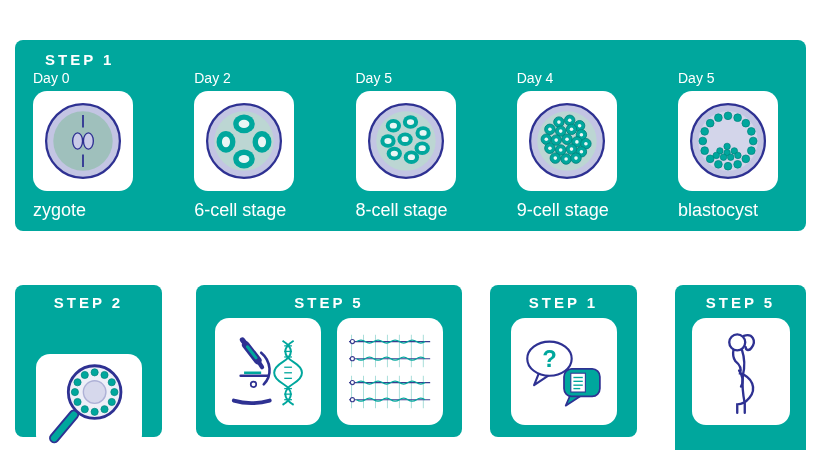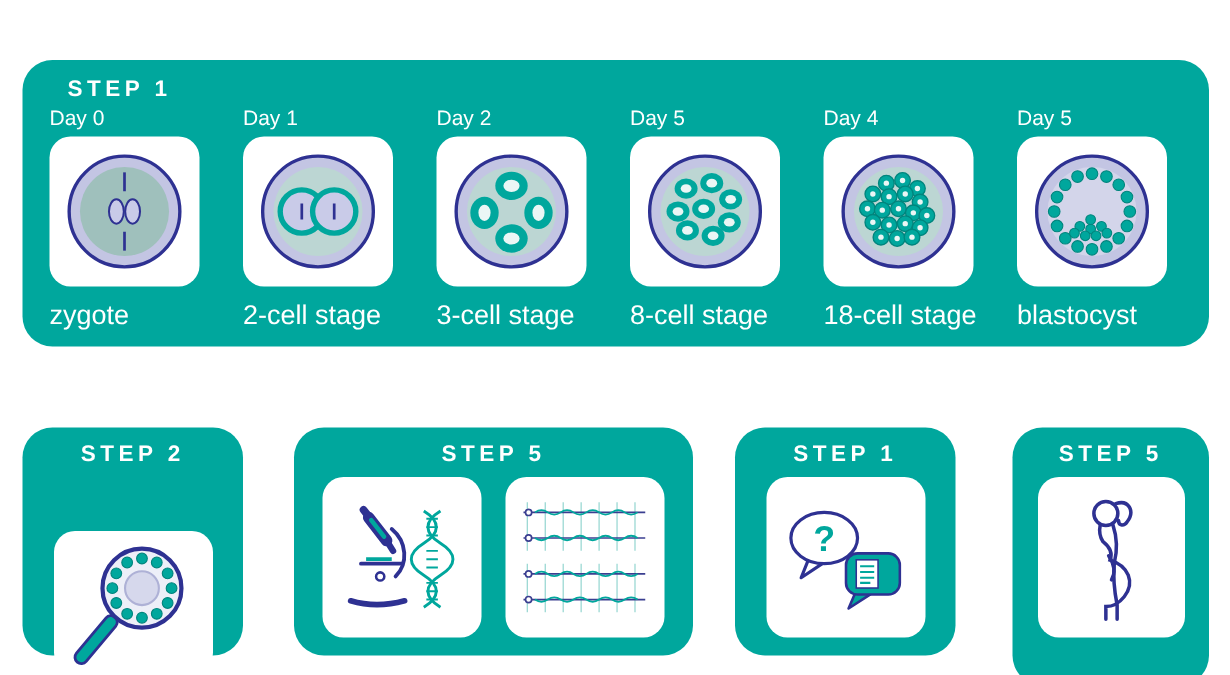--- a/index.html
+++ b/index.html
@@ -1,19 +1,19 @@
 <!DOCTYPE html>
 <html><head>
 <meta charset="utf-8">
 <style>
   * { margin:0; padding:0; box-sizing:border-box; }
   html,body { background:#ffffff; font-family:"Liberation Sans", sans-serif; }
   .canvas { position:relative; width:820px; height:450px; background:#ffffff; overflow:hidden; }
 
-  .panel { position:absolute; background:#00A79D; border-radius:20px; }
+  .panel { position:absolute; background:#00A79D; border-radius:8px; }
 
   .step-heading { color:#ffffff; font-weight:bold; font-size:15px; letter-spacing:3px; }
 
   
   .step1-panel { left:15px; top:40px; width:791px; height:191px; padding:11px 14px 0 14px; }
   .step1-panel .step-heading { padding-left:16px; }
   .days-row { display:flex; justify-content:space-between; margin-top:2px; padding:0 4px; }
   .day-col { display:flex; flex-direction:column; align-items:flex-start; width:110px; }
   .day-label { color:#ffffff; font-size:14px; height:20px; }
   .stage-card { width:100px; height:100px; background:#ffffff; border-radius:14px;
@@ -52,52 +52,38 @@
             <circle cx="50" cy="50" r="33" fill="#9FC0BC"></circle>
             <line x1="50" y1="21" x2="50" y2="35" stroke="#2E3192" stroke-width="2"></line>
             <line x1="50" y1="65" x2="50" y2="79" stroke="#2E3192" stroke-width="2"></line>
             <ellipse cx="44" cy="50" rx="5.5" ry="9" fill="#C9CBE8" stroke="#2E3192" stroke-width="1.5"></ellipse>
             <ellipse cx="56" cy="50" rx="5.5" ry="9" fill="#C9CBE8" stroke="#2E3192" stroke-width="1.5"></ellipse>
           </svg>
         </div>
         <div class="stage-label">zygote</div>
       </div>
 
-      <div class="day-col">
-        <div class="day-label">Day 1</div>
-        <div class="stage-card">
-          <svg viewBox="0 0 100 100">
-            <circle cx="50" cy="50" r="41" fill="#C3C5E3" stroke="#2E3192" stroke-width="2.5"></circle>
-            <circle cx="50" cy="50" r="33" fill="#BCD6D3"></circle>
-            <circle cx="38" cy="50" r="16" fill="#C9CBE8" stroke="#00A79D" stroke-width="4"></circle>
-            <circle cx="62" cy="50" r="16" fill="#C9CBE8" stroke="#00A79D" stroke-width="4"></circle>
-            <line x1="38" y1="44" x2="38" y2="56" stroke="#2E3192" stroke-width="2"></line>
-            <line x1="62" y1="44" x2="62" y2="56" stroke="#2E3192" stroke-width="2"></line>
-          </svg>
-        </div>
-        <div class="stage-label">2-cell stage</div>
-      </div>
 
       <div class="day-col">
         <div class="day-label">Day 2</div>
         <div class="stage-card">
           <svg viewBox="0 0 100 100">
             <circle cx="50" cy="50" r="41" fill="#C3C5E3" stroke="#2E3192" stroke-width="2.5"></circle>
             <circle cx="50" cy="50" r="33" fill="#BCD6D3"></circle>
             <ellipse cx="50" cy="31" rx="12" ry="10.5" fill="#00A79D"></ellipse>
               <ellipse cx="50" cy="31" rx="6" ry="4.5" fill="#EAF6F5"></ellipse>
             <ellipse cx="30" cy="51" rx="10.5" ry="12" fill="#00A79D"></ellipse>
               <ellipse cx="30" cy="51" rx="4.5" ry="6" fill="#EAF6F5"></ellipse>
             <ellipse cx="70" cy="51" rx="10.5" ry="12" fill="#00A79D"></ellipse>
               <ellipse cx="70" cy="51" rx="4.5" ry="6" fill="#EAF6F5"></ellipse>
             <ellipse cx="50" cy="70" rx="12" ry="10.5" fill="#00A79D"></ellipse>
               <ellipse cx="50" cy="70" rx="6" ry="4.5" fill="#EAF6F5"></ellipse>
           </svg>
         </div>
-        <div class="stage-label">3-cell stage</div>
+        <div class="stage-label">6-cell stage</div>
       </div>
 
       <div class="day-col">
         <div class="day-label">Day 5</div>
         <div class="stage-card">
           <svg viewBox="0 0 100 100">
             <circle cx="50" cy="50" r="41" fill="#C3C5E3" stroke="#2E3192" stroke-width="2.5"></circle>
             <circle cx="50" cy="50" r="33" fill="#BCD6D3"></circle>
             <ellipse cx="36" cy="33" rx="8.5" ry="7.5" fill="#00A79D"></ellipse>
               <ellipse cx="36" cy="33" rx="4" ry="3.2" fill="#EAF6F5"></ellipse>
@@ -163,21 +149,21 @@
               <circle cx="31" cy="58" r="2"></circle>
                 <circle cx="43" cy="60" r="2"></circle>
                 <circle cx="55" cy="59" r="2"></circle>
                 <circle cx="66" cy="62" r="2"></circle>
               <circle cx="37" cy="69" r="2"></circle>
                 <circle cx="49" cy="70" r="2"></circle>
                 <circle cx="60" cy="69" r="2"></circle>
             </g>
           </svg>
         </div>
-        <div class="stage-label">18-cell stage</div>
+        <div class="stage-label">9-cell stage</div>
       </div>
 
       <div class="day-col">
         <div class="day-label">Day 5</div>
         <div class="stage-card">
           <svg viewBox="0 0 100 100">
             <circle cx="50" cy="50" r="41" fill="#C3C5E3" stroke="#2E3192" stroke-width="2.5"></circle>
             <circle cx="50" cy="50" r="33" fill="#D3D5EA"></circle>
             <g fill="#00A79D" stroke="#00857D" stroke-width="0.8">
               <circle cx="78" cy="50" r="4.3"></circle>

